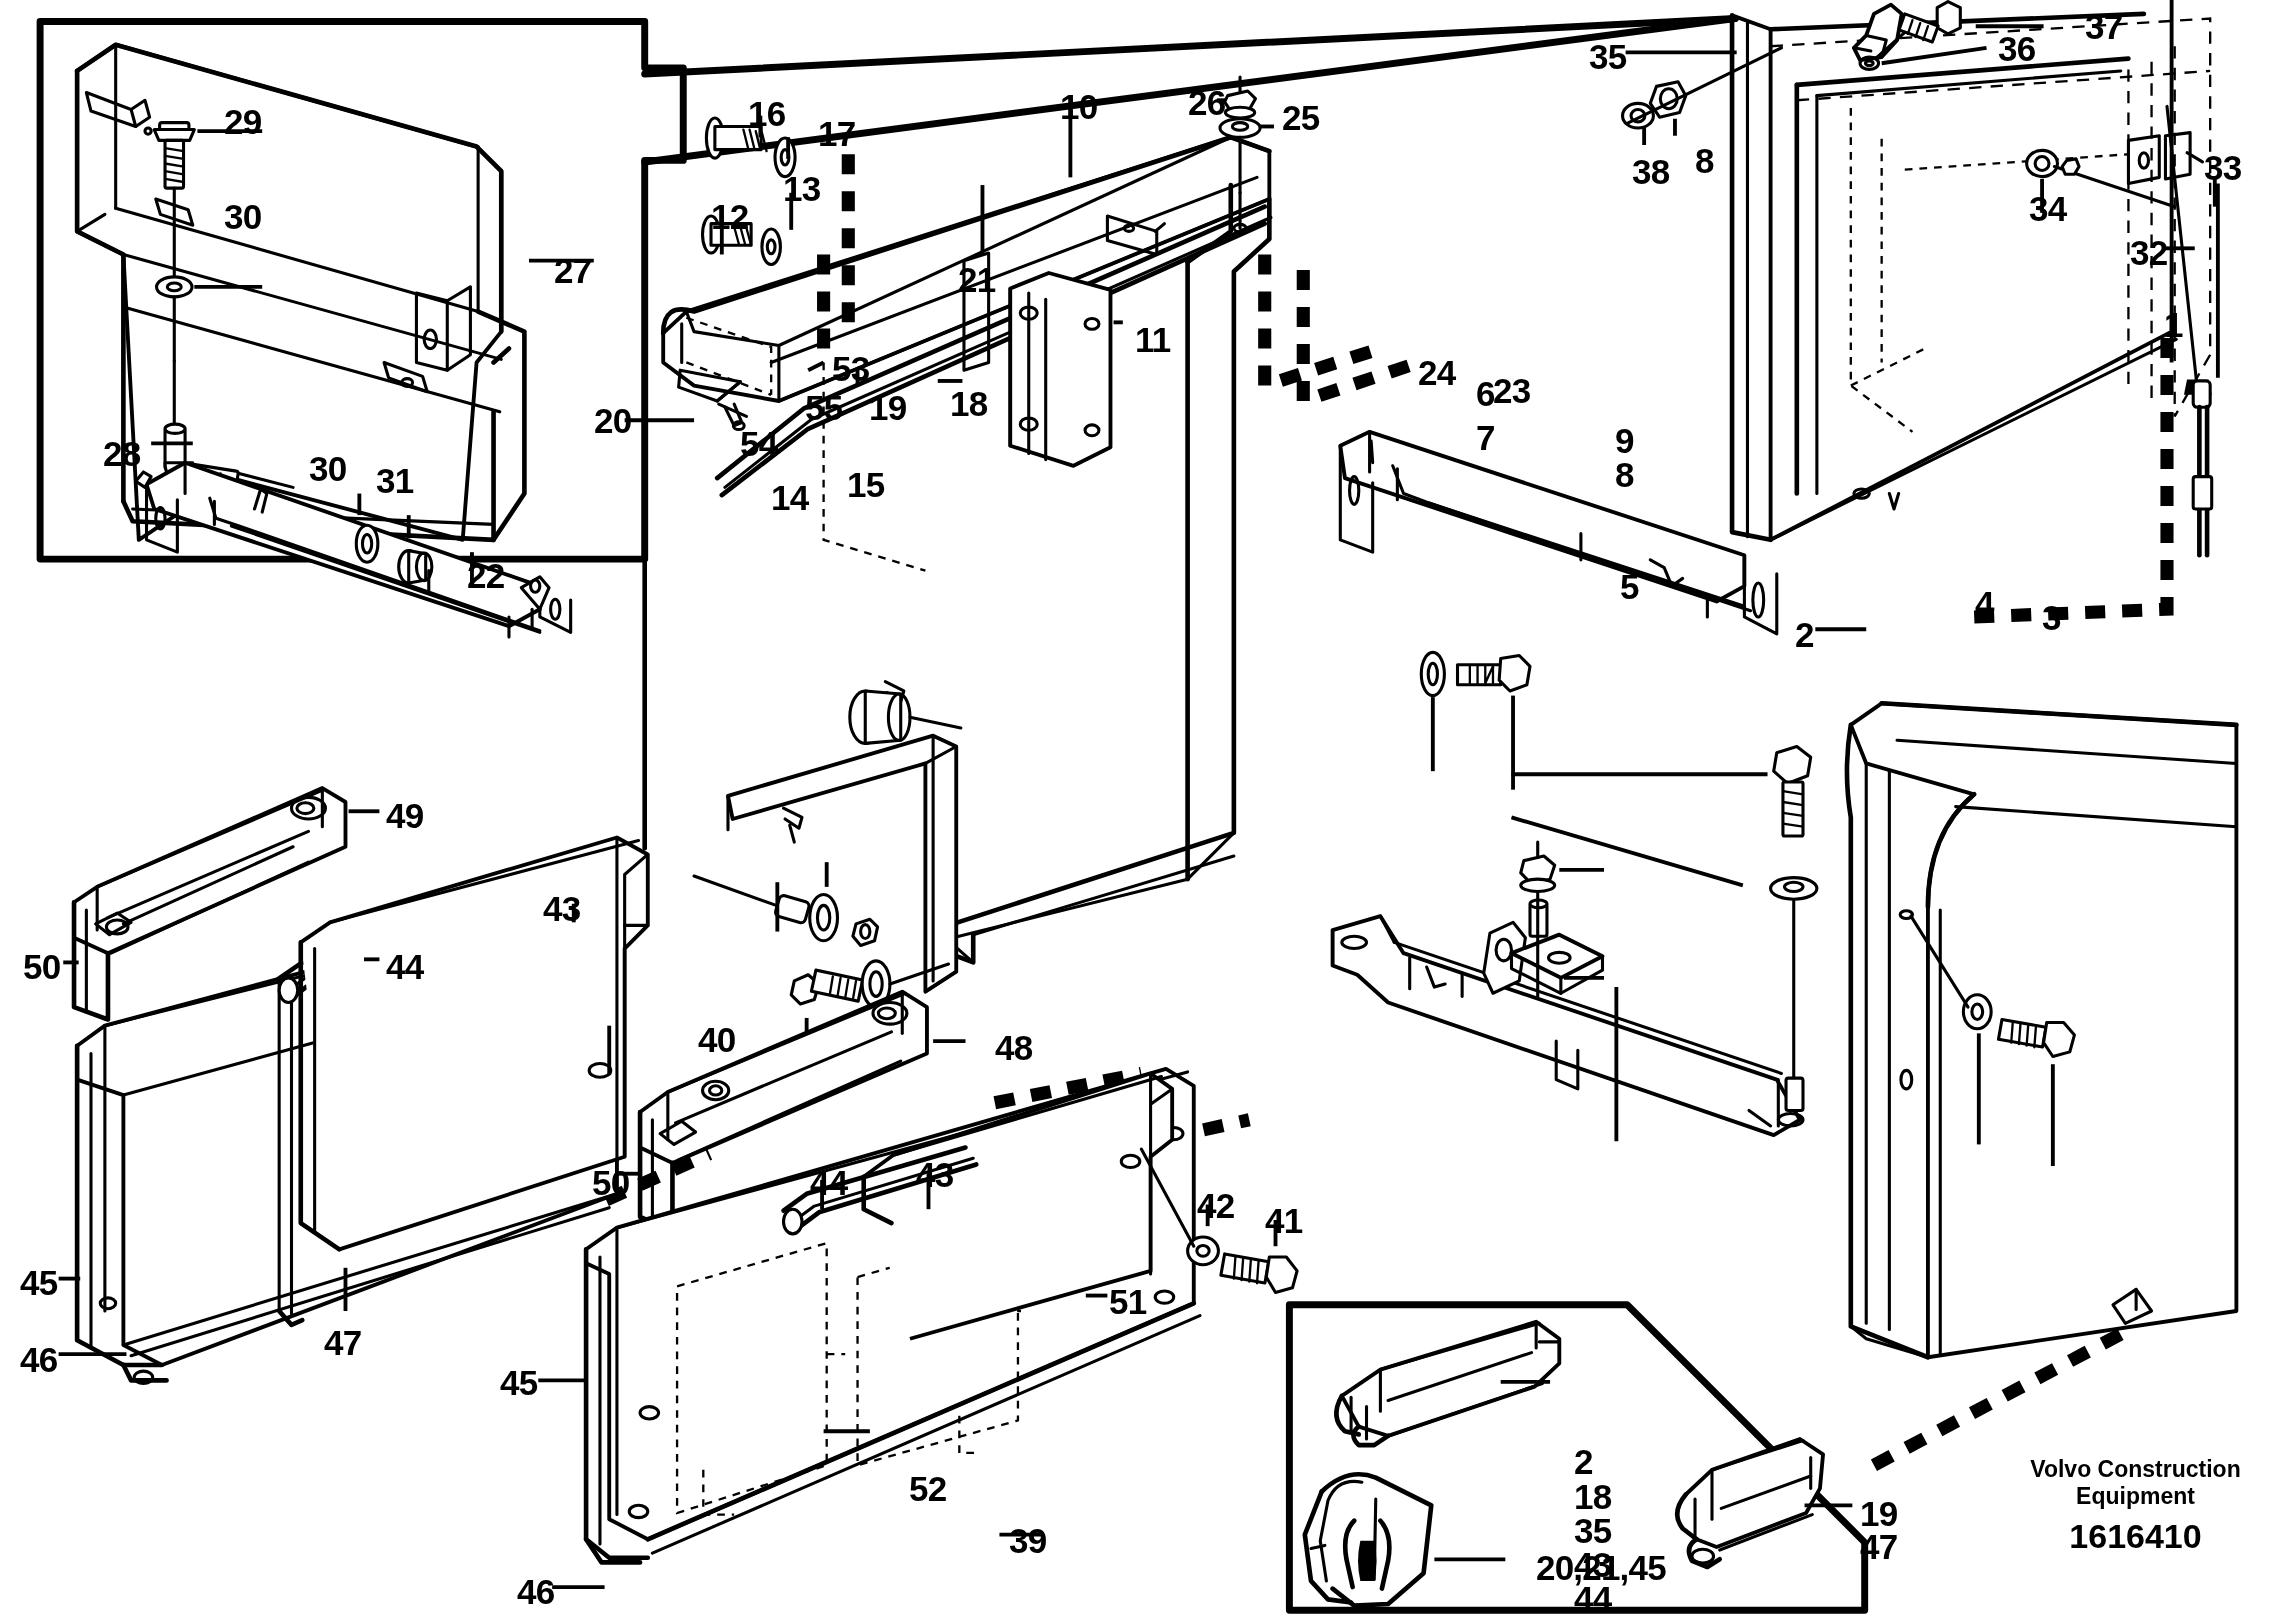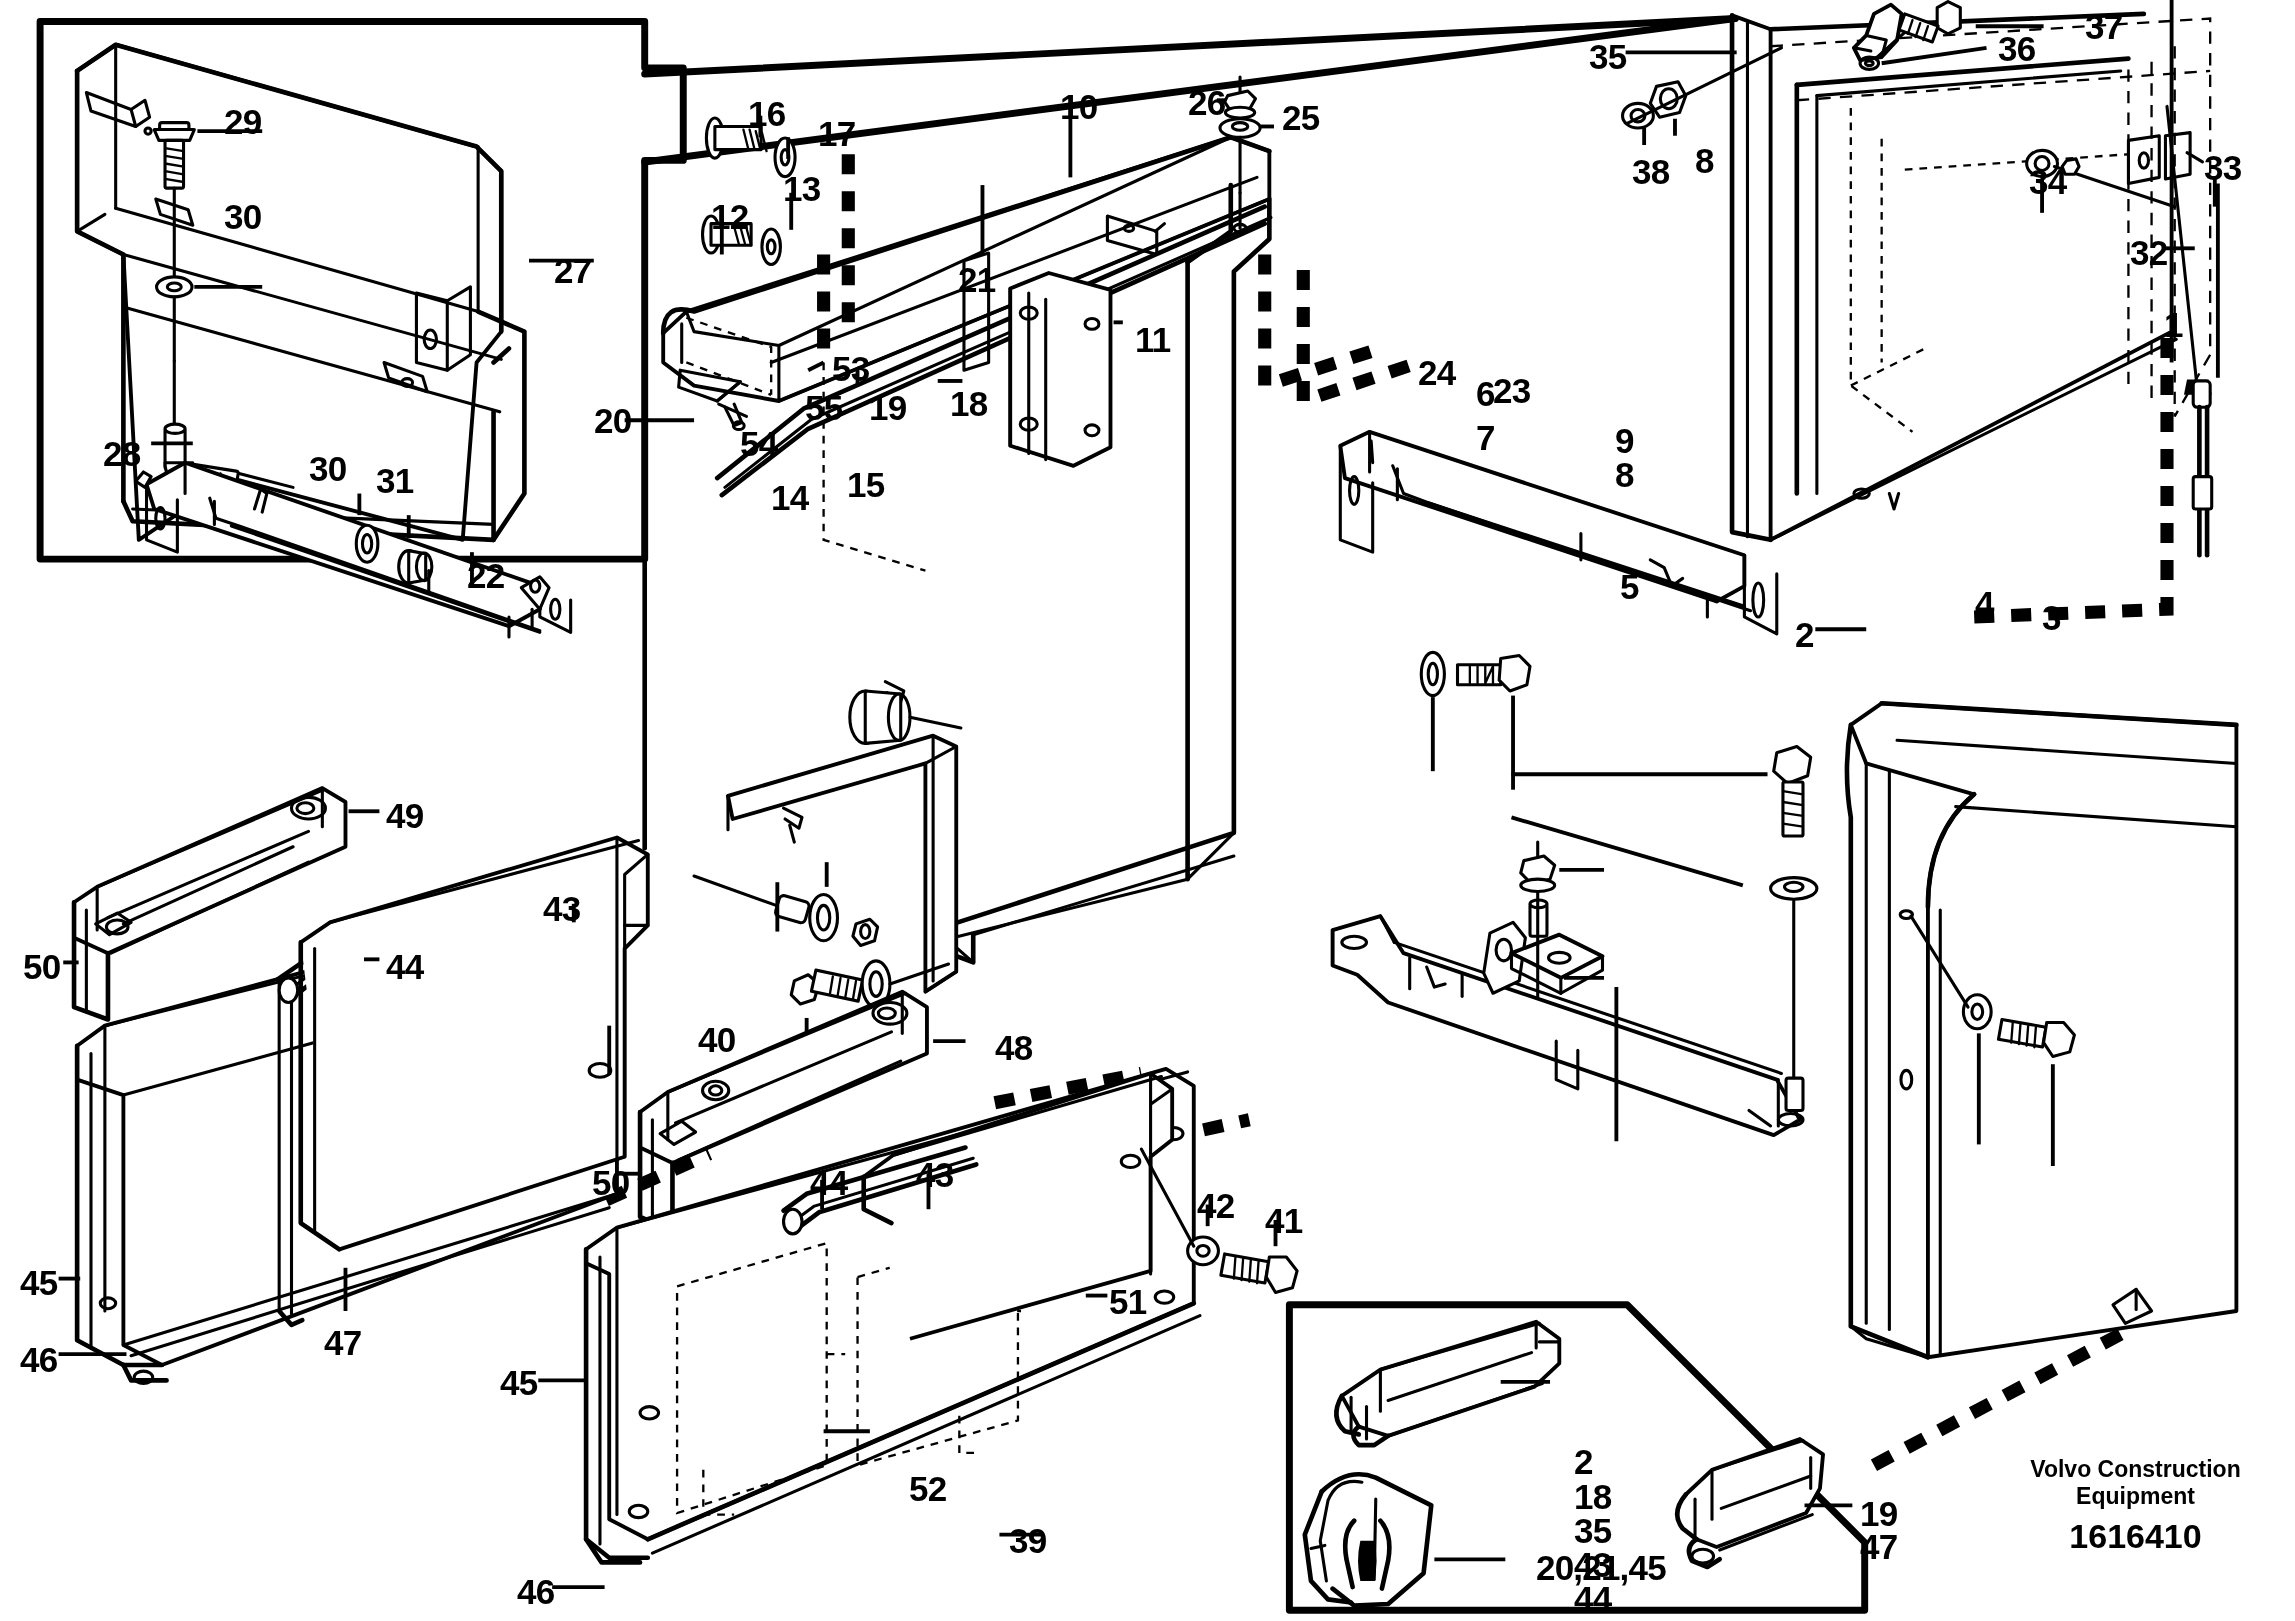--- a/index.html
+++ b/index.html
@@ -687,21 +687,21 @@
       <div class="lbl" style="left: 594px; top: 403px;">20</div>
       <div class="lbl" style="left: 771px; top: 480px;">14</div>
       <div class="lbl" style="left: 847px; top: 467px;">15</div>
       <div class="lbl" style="left: 1418px; top: 355px;">24</div>
       <div class="lbl" style="left: 1493px; top: 373px;">23</div>
       <div class="lbl" style="left: 1589px; top: 39px;">35</div>
       <div class="lbl" style="left: 2053px; top: 9.3px; margin-left: 32px;">37</div>
       <div class="lbl" style="left: 1998px; top: 31px; text-align: center;">36</div>
       <div class="lbl" style="left: 1632px; top: 154px;">38</div>
       <div class="lbl" style="left: 1695px; top: 143px;">8</div>
-      <div class="lbl" style="left: 2029px; top: 164px;">34</div>
+      <div class="lbl" style="left: 2029px; top: 191px;">34</div>
       <div class="lbl" style="left: 2204px; top: 150px;">33</div>
       <div class="lbl" style="left: 2130px; top: 235px;">32</div>
       <div class="lbl" style="left: 2164px; top: 307px;">1</div>
       <div class="lbl" style="left: 1476px; top: 376px;">6</div>
       <div class="lbl" style="left: 1476px; top: 420px;">7</div>
       <div class="lbl" style="left: 1615px; top: 423px;">9</div>
       <div class="lbl" style="left: 1615px; top: 457px;">8</div>
       <div class="lbl" style="left: 1620px; top: 569px;">5</div>
       <div class="lbl" style="left: 1975px; top: 586px;">4</div>
       <div class="lbl" style="left: 2042px; top: 600px;">3</div>

